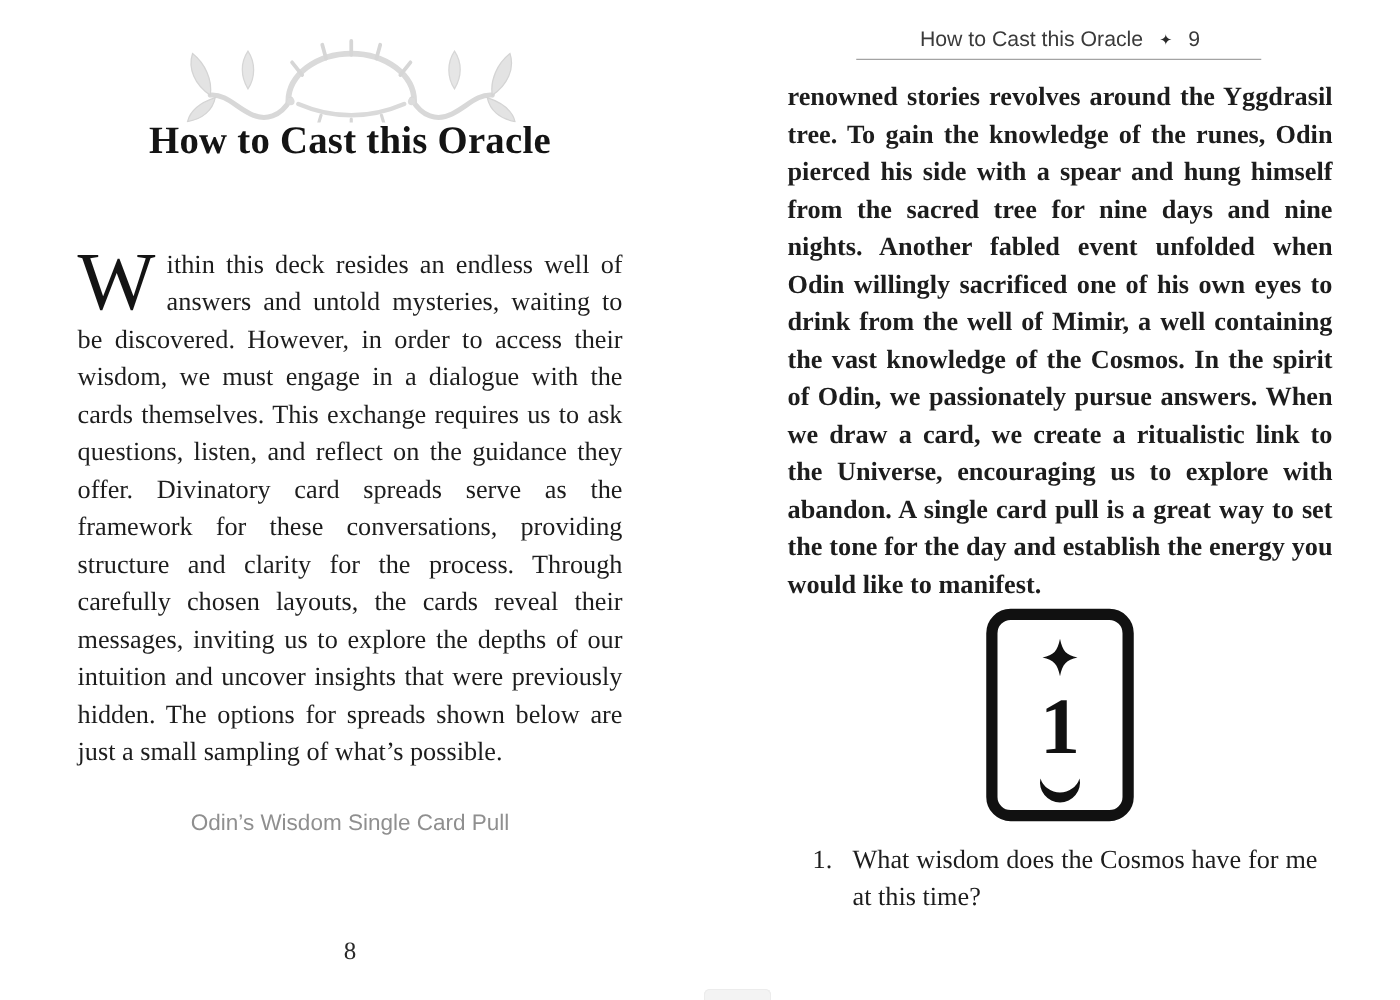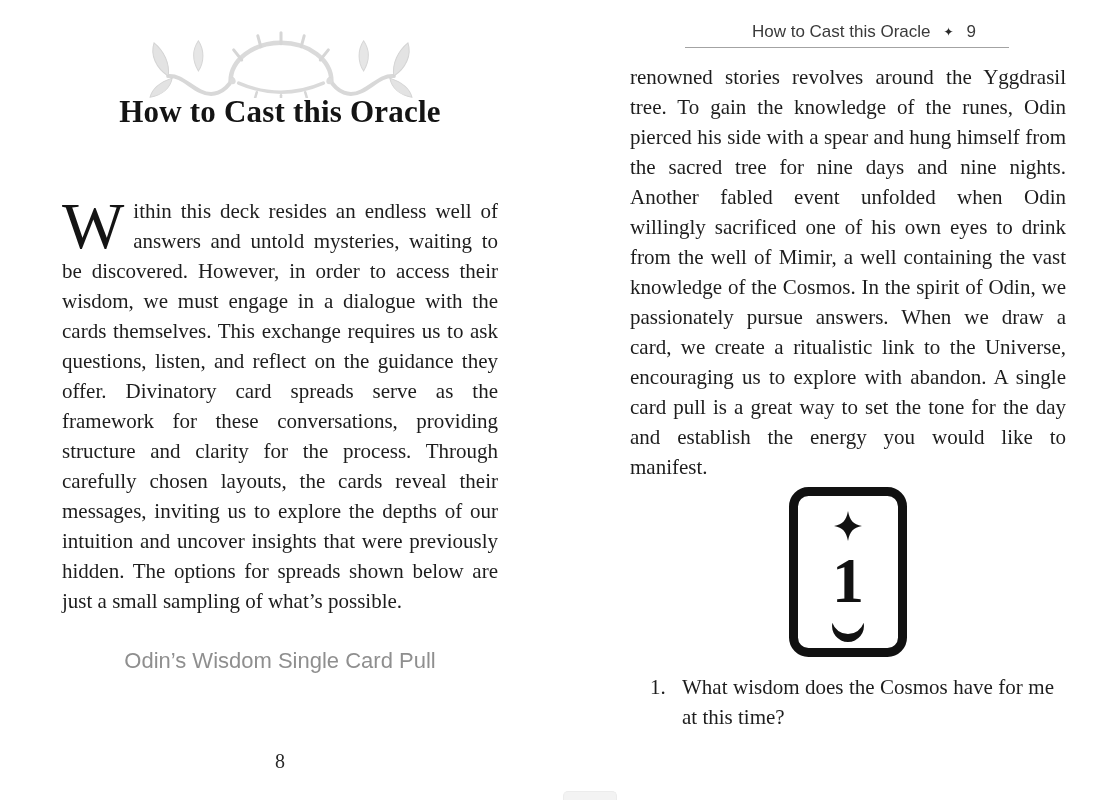--- a/index.html
+++ b/index.html
@@ -11,30 +11,30 @@
 
   
   .ornament{position:absolute;left:86px;top:30px;width:266px;height:68px;}
   .chapter-title{position:absolute;left:0;top:94px;width:100%;text-align:center;
                  font-size:31px;font-weight:700;color:#141414;letter-spacing:.2px;}
   .body-par{position:absolute;left:0;width:436px;font-size:21px;line-height:30px;
             text-align:justify;color:#1d1d1d;}
   .par-main{top:196px;}
   .dropcap{float:left;font-size:66px;line-height:50px;padding:5px 9px 0 0;color:#141414;}
   .subheading{position:absolute;left:0;top:648px;width:100%;text-align:center;
-              font-family:"Liberation Sans","DejaVu Sans",sans-serif;font-size:22px;color:#8f8f8f;}
+              font-family:"Liberation Sans","DejaVu Sans",sans-serif;font-size:18px;color:#8f8f8f;}
   .par-two{top:678px;text-align-last:justify;}
   .folio{position:absolute;left:0;top:750px;width:100%;text-align:center;font-size:20px;color:#2a2a2a;}
 
   
-  .running-head{position:absolute;left:16px;top:22px;width:100%;text-align:center;
+  .running-head{position:absolute;left:0;top:22px;width:100%;text-align:center;
                 font-family:"Liberation Sans","DejaVu Sans",sans-serif;font-size:17px;color:#3a3a3a;}
   .running-head .sep{display:inline-block;margin:0 13px;font-size:12px;vertical-align:1px;color:#2a2a2a;}
   .head-rule{position:absolute;left:55px;top:47px;width:324px;height:1px;background:#a3a3a3;}
-  .par-right{top:62px;}
+  .par-right{top:62px;font-weight:bold;}
   .card-figure{position:absolute;left:0;top:486px;width:100%;text-align:center;}
   .question{position:absolute;left:20px;top:672px;width:404px;display:flex;
             font-size:21px;line-height:30px;color:#1d1d1d;}
   .q-num{width:32px;flex:0 0 32px;}
   .q-text{flex:1;text-align:justify;}
 
   
   .bottom-remnant{position:absolute;left:563px;top:791px;width:52px;height:9px;
                   background:#f3f3f3;border:1px solid #ececec;border-bottom:none;
                   border-radius:5px 5px 0 0;}

